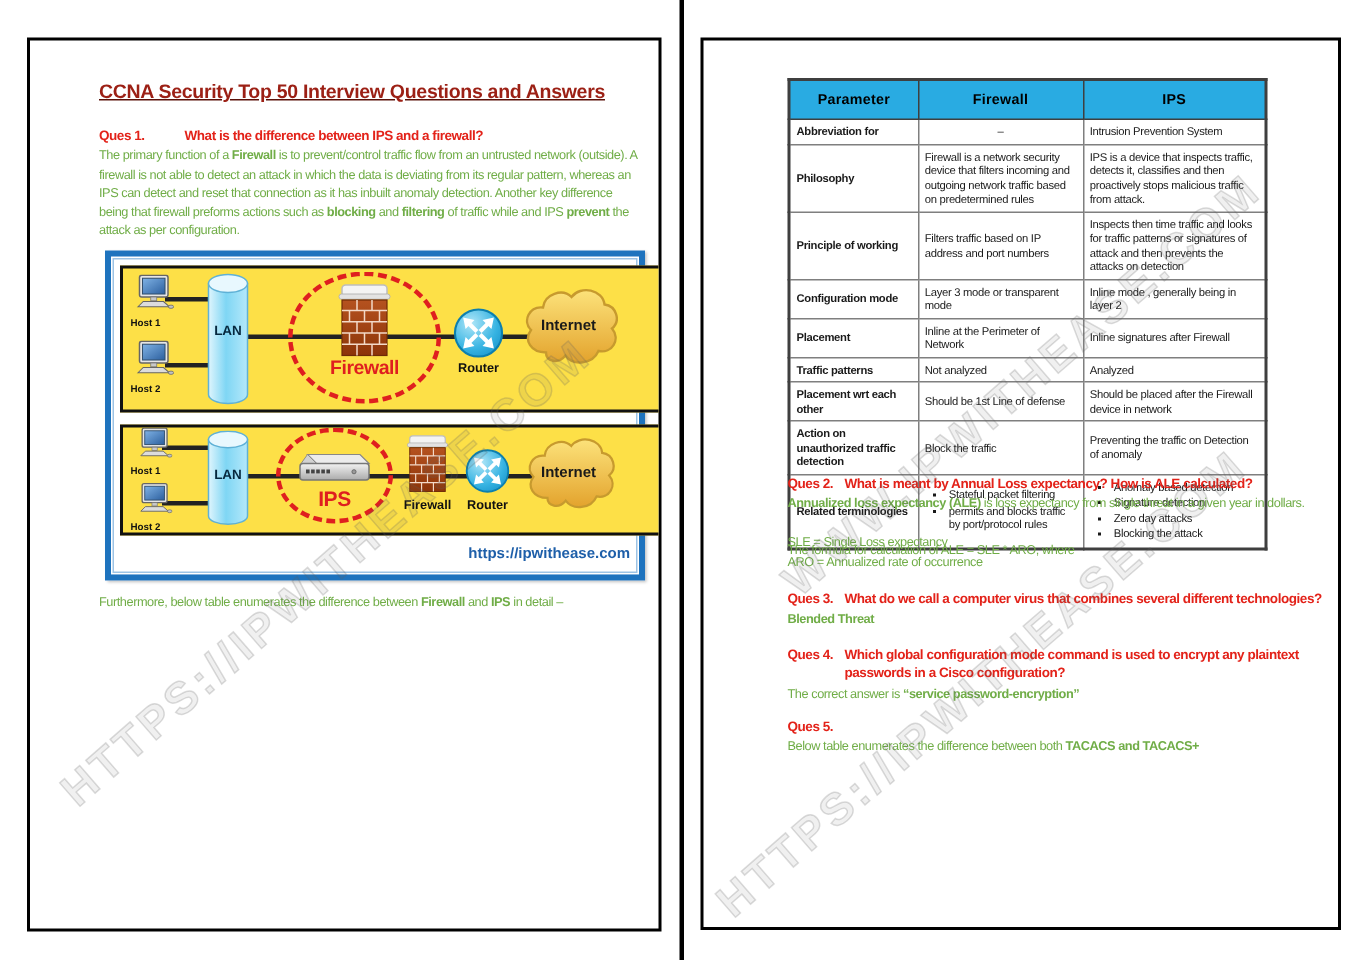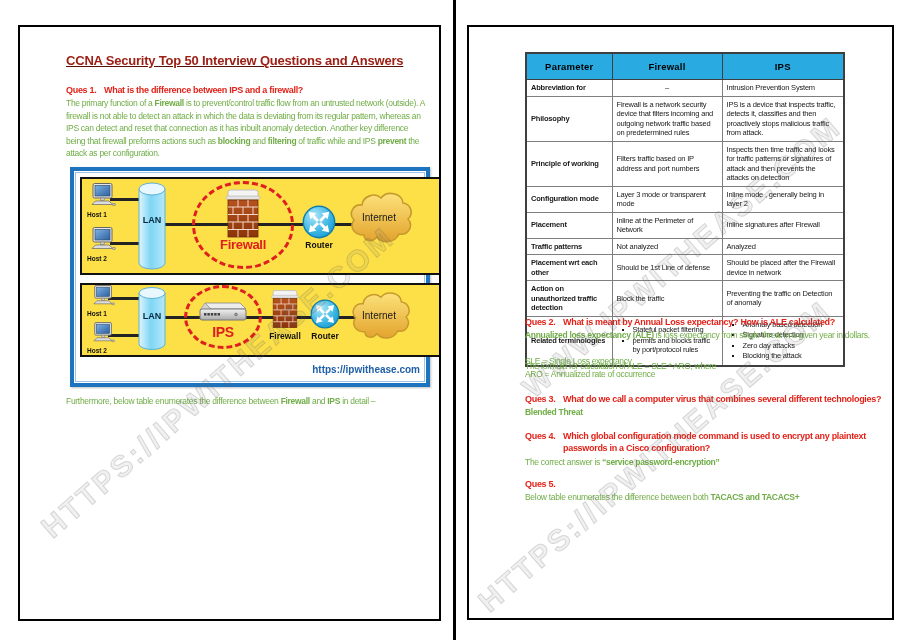--- a/index.html
+++ b/index.html
@@ -14,21 +14,21 @@
 
   
   .doc-title{
     position:absolute;left:46px;top:26px;font-size:13px;font-weight:bold;
     color:#9c2015;text-decoration:underline;text-decoration-color:#5a1008;letter-spacing:-0.2px;
   }
   .ques-line{position:absolute;display:flex;font-size:9px;font-weight:bold;color:#e32219;letter-spacing:-0.3px;line-height:12px;}
   .ques-line .qlabel{width:38px;flex:0 0 38px;}
   .ques-line .qtext{flex:1;}
   .answer{position:absolute;font-size:8.5px;letter-spacing:-0.3px;color:#70ad47;line-height:12.5px;}
-  .q1-line{left:46px;top:57px;width:360px;}
+  .q1-line{left:46px;top:57px;width:360px;gap:19px;}
   .answer1{left:46px;top:70px;width:360px;}
   .furthermore{left:46px;top:368px;width:370px;}
 
   
   .diagram{
     position:absolute;left:50px;top:140px;width:360px;height:220px;box-sizing:border-box;
     border:4px solid #1e73be;background:#fff;
     box-shadow: inset 0 0 0 1px #ffffff, inset 0 0 0 2px #9cc3e5, 1px 1px 2px rgba(0,0,0,0.25);
   }
   .net-panel{position:absolute;left:6px;width:404px;border:2px solid #111;box-sizing:border-box;background:#fde047;}
@@ -38,21 +38,21 @@
   .host{position:absolute;width:34px;text-align:center;z-index:2;}
   .host .hlabel{font-size:6.5px;font-weight:bold;color:#111;line-height:7px;text-align:left;padding-left:1px;}
   .lan{position:absolute;z-index:2;}
   .lan .lan-label{position:absolute;left:0;top:38%;width:100%;text-align:center;font-size:9px;font-weight:bold;color:#06283d;}
   .dashed-circle{position:absolute;border:3px dashed #df1f1f;border-radius:50%;box-sizing:border-box;z-index:3;}
   .dev{position:absolute;z-index:2;}
   .dev-label{position:absolute;text-align:center;font-weight:bold;z-index:4;}
   .callout-label{color:#df1f1f;font-size:13px;letter-spacing:-0.3px;}
   .black-label{color:#111;font-size:8.5px;}
   .cloud-wrap{position:absolute;z-index:2;}
-  .cloud-wrap .cloud-label{position:absolute;left:0;top:40%;width:100%;text-align:center;font-size:10px;font-weight:normal;color:#1a1a1a;}
+  .cloud-wrap .cloud-label{position:absolute;left:0;top:40%;width:100%;text-align:center;font-size:10px;font-weight:bold;color:#1a1a1a;}
   .diagram-url{position:absolute;right:6px;top:193px;font-size:10px;font-weight:bold;color:#1e5fa9;z-index:4;}
 
   
   .table-wrap{position:absolute;left:56px;top:25px;width:320px;}
   table.cmp{border-collapse:collapse;width:318px;table-layout:fixed;border:2px solid #3f3f3f;}
   table.cmp th{
     background:#29abe2;color:#000;font-size:9.5px;font-weight:bold;
     border:1px solid #3f3f3f;padding:7px 2px;text-align:center;letter-spacing:0.2px;
   }
   table.cmp td{

